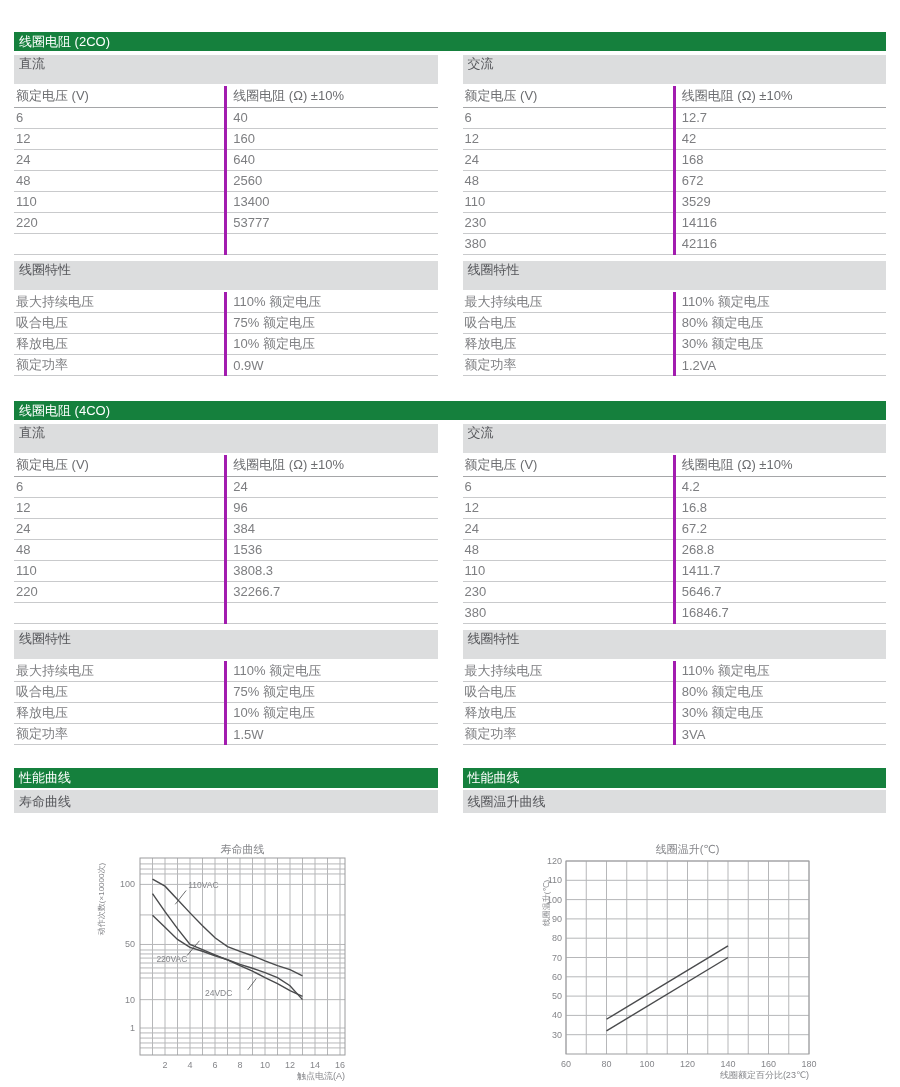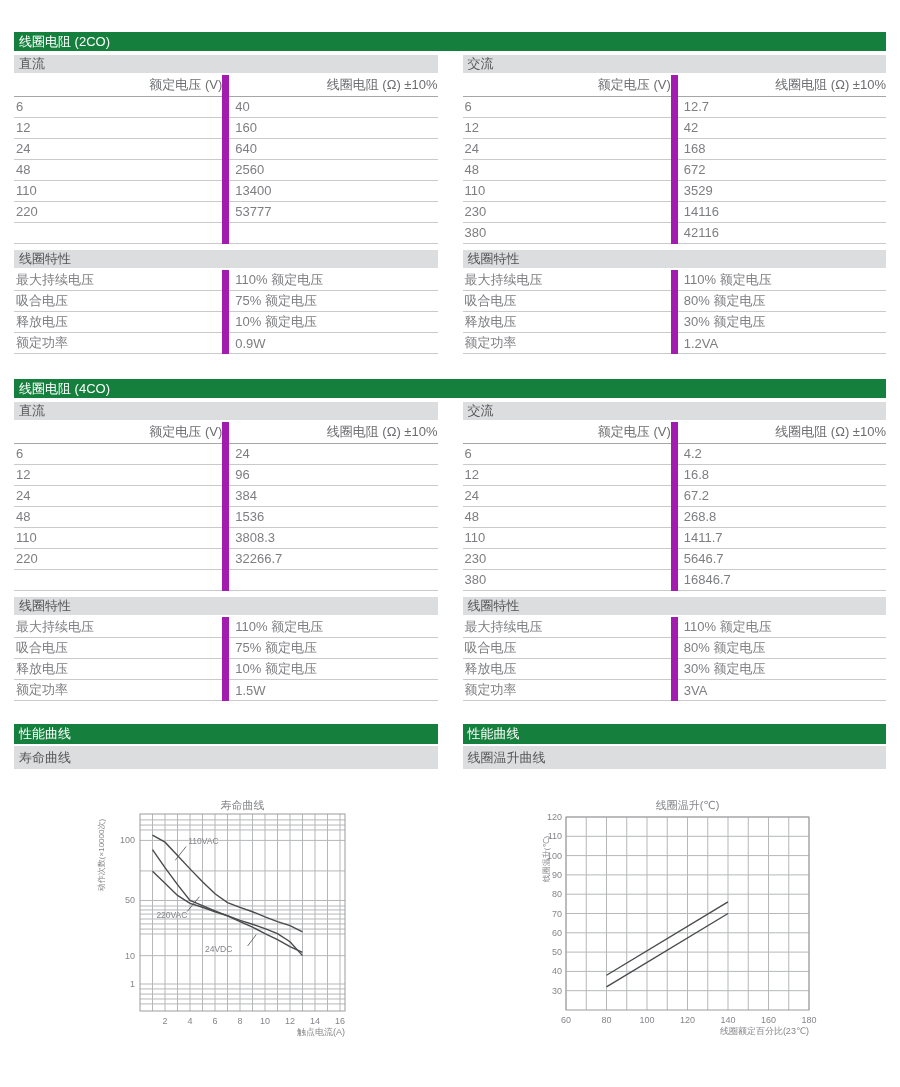--- a/index.html
+++ b/index.html
@@ -2,33 +2,33 @@
 <html><head>
 <meta charset="utf-8">
 <style>
   * { box-sizing: border-box; }
   html,body { margin:0; padding:0; background:#fff; }
   body { width:900px; height:1087px; font-family:"Liberation Sans","DejaVu Sans",sans-serif; }
   .page { width:900px; padding:32px 14px 0 14px; }
 
   .dark-bar { background:#15803d; color:#fff; font-size:13px; height:19px; line-height:19px;
               padding-left:5px; margin-bottom:4px; }
-  .sub-bar  { background:#dcddde; color:#55565a; font-size:13px; height:18px; line-height:18px;
+  .sub-bar  { background:#dcddde; color:#55565a; font-size:13px; height:29px; line-height:18px;
               padding-left:5px; margin-bottom:2px; }
   .cols { display:flex; gap:25px; }
   .col { flex:1; min-width:0; }
 
   table.tbl { width:100%; border-collapse:collapse; table-layout:fixed; }
   table.tbl th, table.tbl td {
       height:21px; font-size:13px; font-weight:normal; text-align:left;
       padding:0 0 0 2px; color:#7d7e81; border-bottom:1px solid #c9cacc;
       white-space:nowrap; overflow:hidden;
   }
-  table.tbl th { color:#6c6d70; border-bottom:1px solid #a5a6a8;text-align:right; }
-  table.tbl th + th, table.tbl td + td { border-left:7px solid #a21caf; padding-left:6px; }
+  table.tbl th { color:#6c6d70; border-bottom:1px solid #a5a6a8; }
+  table.tbl th + th, table.tbl td + td { border-left:3px solid #a21caf; padding-left:6px; }
 
   .sec-gap { height:25px; }
   .char-gap { height:6px; }
 
   .charts-row { display:flex; gap:25px; margin-top:22px; }
   .chart-box { flex:1; min-width:0; }
   svg text { font-family:"Liberation Sans","DejaVu Sans",sans-serif; }
   .cap { fill:#85868a; }
 </style>
 </head>

